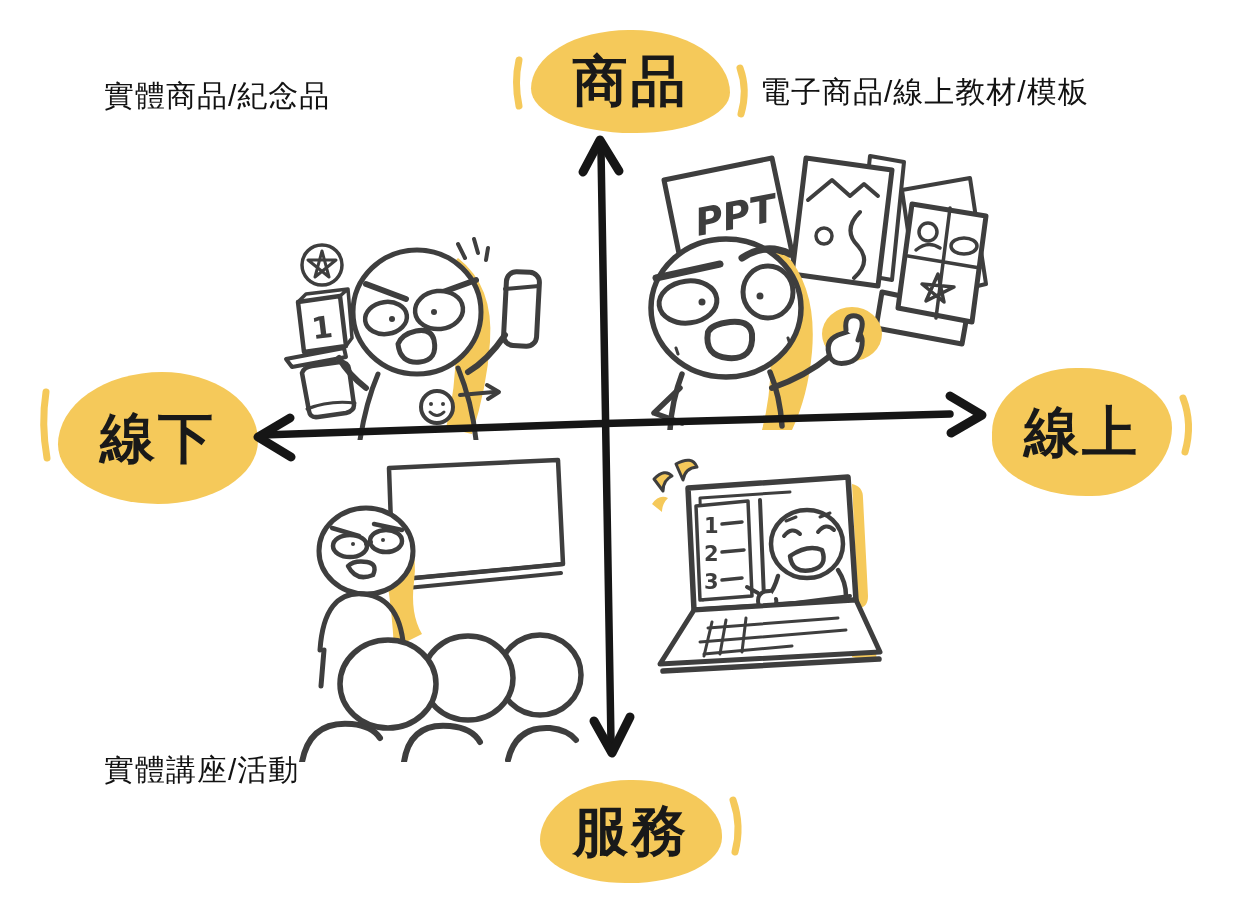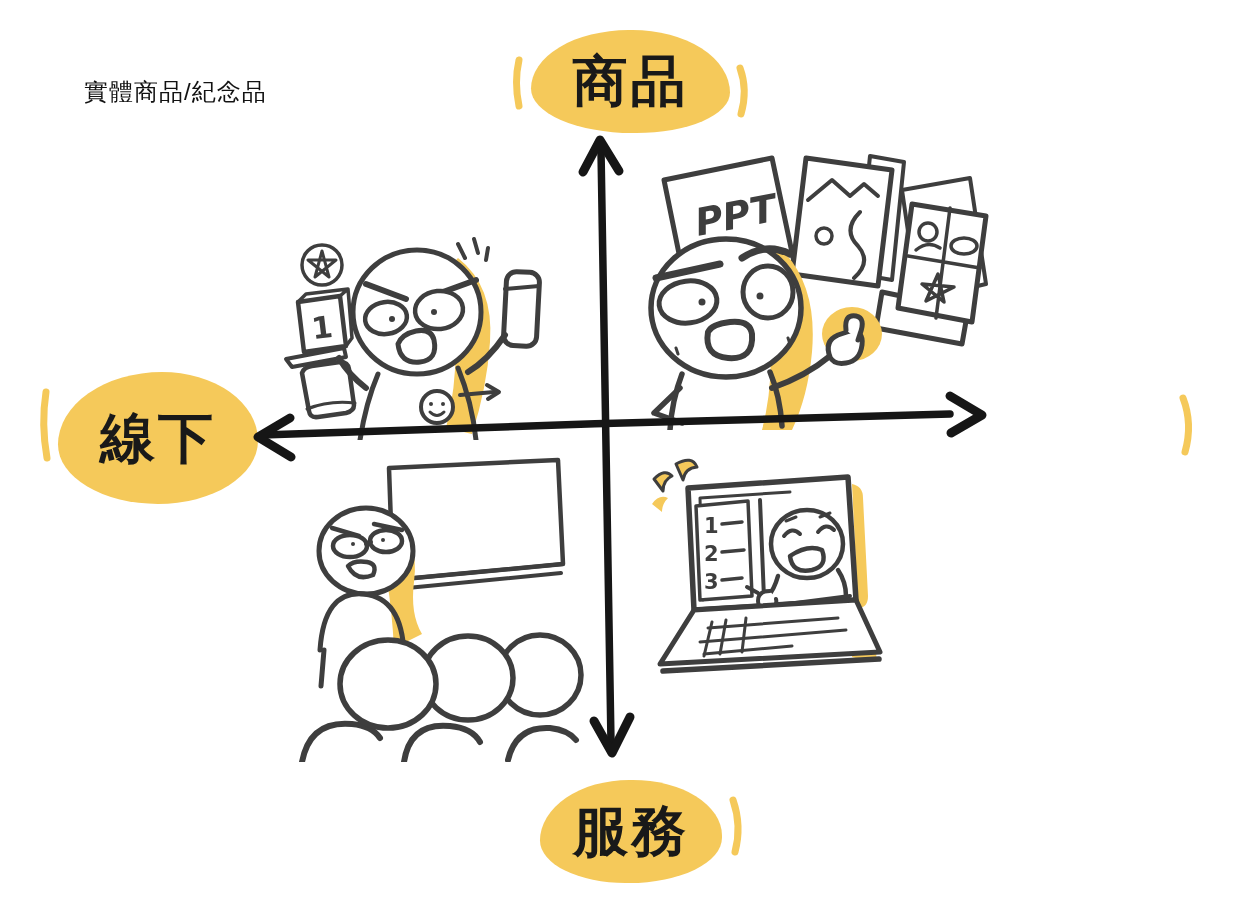--- a/index.html
+++ b/index.html
@@ -13,22 +13,22 @@
     background:#f5c95a; z-index:4;text-align:right;
   }
   .blob span {
     font-weight:bold; font-size:55px; color:#191919; letter-spacing:3px; line-height:1;
   }
   .blob-top    { left:531px; top:30px;  width:199px; height:103px; border-radius:50% 50% 48% 52% / 58% 62% 40% 44%; }
   .blob-left   { left:58px;  top:372px; width:200px; height:132px; border-radius:52% 48% 50% 50% / 55% 52% 48% 45%;font-family:Liberation Serif, serif; }
   .blob-right  { left:992px; top:368px; width:180px; height:128px; border-radius:48% 52% 46% 54% / 52% 48% 55% 45%; }
   .blob-bottom { left:540px; top:780px; width:182px; height:103px; border-radius:50% 50% 52% 48% / 60% 55% 45% 42%; }
   .caption {
-    position:absolute; font-size:24px; font-weight:500; color:#121212;
-    white-space:nowrap; z-index:3; letter-spacing:1px;
+    position:absolute; font-size:30px; font-weight:500; color:#121212;
+    white-space:nowrap; z-index:3; letter-spacing:1px;margin-left:20px;
   }
   .cap-tl { left:84px;  top:76px; }
   .cap-tr { left:740px; top:72px; }
   .cap-bl { left:84px;  top:750px; }
   .cap-br { left:744px; top:746px; }
   .axes   { left:0; top:0; z-index:5; }
   .illo   { z-index:1; }
   .illo-tl { left:262px; top:222px; }
   .illo-tr { left:620px; top:150px; }
   .illo-bl { left:272px; top:452px; }
@@ -198,25 +198,30 @@
     <text class="svg-num" x="62" y="113" font-size="21">2</text>
     <text class="svg-num" x="62" y="141" font-size="21">3</text>
   </svg>
 
   <div class="blob blob-top">
     <span>商品</span>
   </div>
   <div class="blob blob-left">
     <span>線下</span>
   </div>
+  <div class="blob blob-right">
+    <span>線上</span>
+  </div>
   <div class="blob blob-bottom">
     <span>服務</span>
   </div>
 
   <div class="caption cap-tl">實體商品/紀念品</div>
+  <div class="caption cap-tr">電子商品/線上教材/模板</div>
+  <div class="caption cap-bl">實體講座/活動</div>
 
   <svg class="axes" width="1240" height="906" viewBox="0 0 1240 906">
     <g stroke="#161616" fill="none" stroke-linecap="round" stroke-linejoin="round">
       <path stroke-width="7.5" d="M601 150 C 603 330 606 530 611 742"></path>
       <path stroke-width="7.5" d="M262 435 C 460 428 760 418 950 414"></path>
       <path stroke-width="9" d="M583 172 L600 140 L619 171"></path>
       <path stroke-width="9" d="M594 721 L612 753 L630 717"></path>
       <path stroke-width="9" d="M290 418 L258 437 L291 457"></path>
       <path stroke-width="9" d="M950 396 L982 415 L951 433"></path>
     </g>

